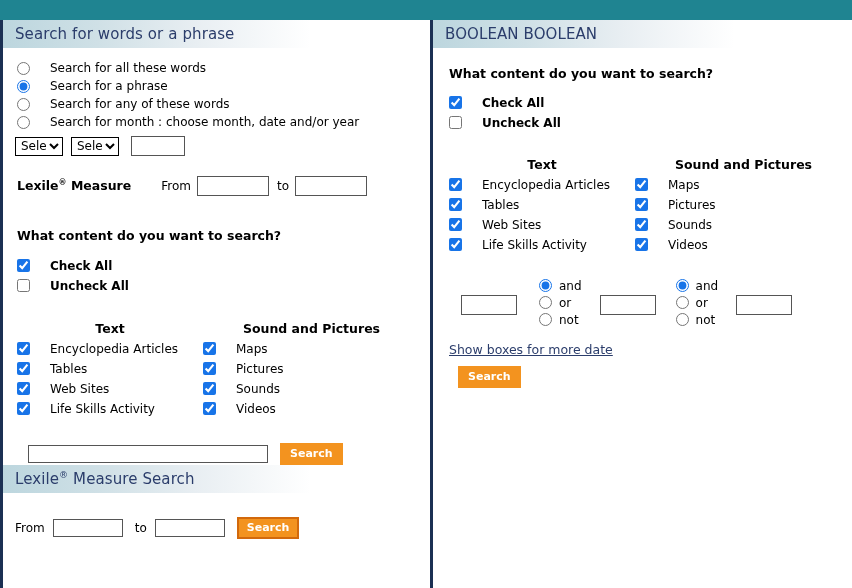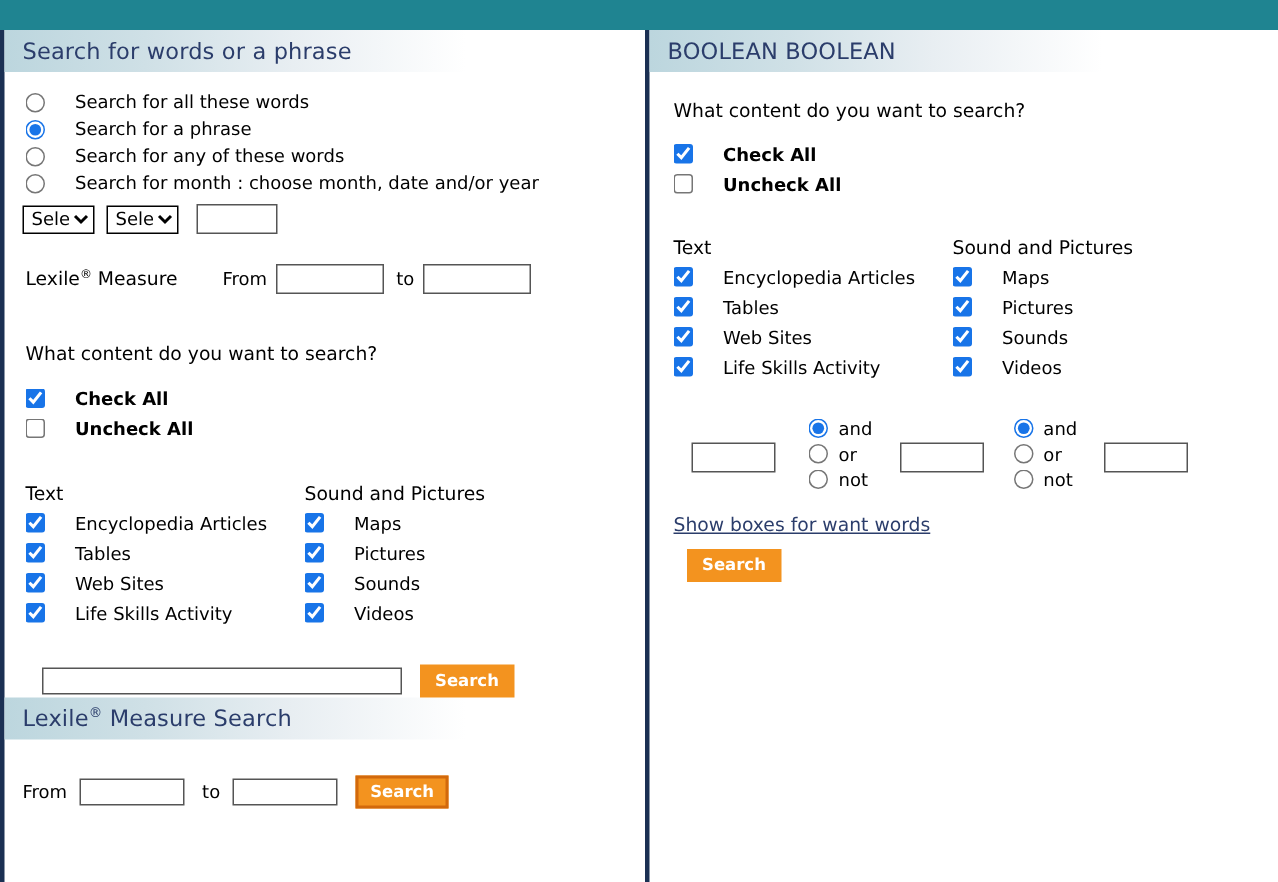--- a/index.html
+++ b/index.html
@@ -72,21 +72,21 @@
     font-size: 9px;
     vertical-align: super;
   }
 
   
   .pad {
     padding-left: 14px;
     padding-right: 10px;
   }
   .q-title {
-    font-weight: normal;
+    font-weight: bold;
     font-size: 12.5px;
     color: #000;
   }
 
   
   .opt-row {
     display: flex;
     align-items: center;
     height: 17px;
   }
@@ -151,22 +151,23 @@
   }
 
   .link {
     color: #2b3d6b;
     text-decoration: underline;
     font-size: 12.5px;
     cursor: pointer;
   }
 
   .colhead {
-    font-weight: normal;
+    font-weight: bold;
     font-size: 12.5px;
+    text-align: center;
   }
 
   
   .cbgrid {
     display: flex;
   }
   .cbcol-a { width: 186px; flex: 0 0 auto; }
   .cbcol-b { flex: 1 1 auto; }
 
   
@@ -433,21 +434,21 @@
         <div class="op">
           <input type="radio" name="bool-op-2" style="">
           <span class="lbl">not</span>
         </div>
       </div>
 
       <input type="text" class="txt boolbox" style="height: 20px; margin-left: 18px;" value="">
     </div>
 
     <div style="margin-top:12px;padding-left:16px;">
-      <a class="link" href="#">Show boxes for want words</a>
+      <a class="link" href="#">Show boxes for more date</a>
     </div>
 
     <div style="margin-top:9px;padding-left:25px;">
       <button class="btn-search">Search</button>
     </div>
 
   </div>
 </div>
 
 </body></html>

